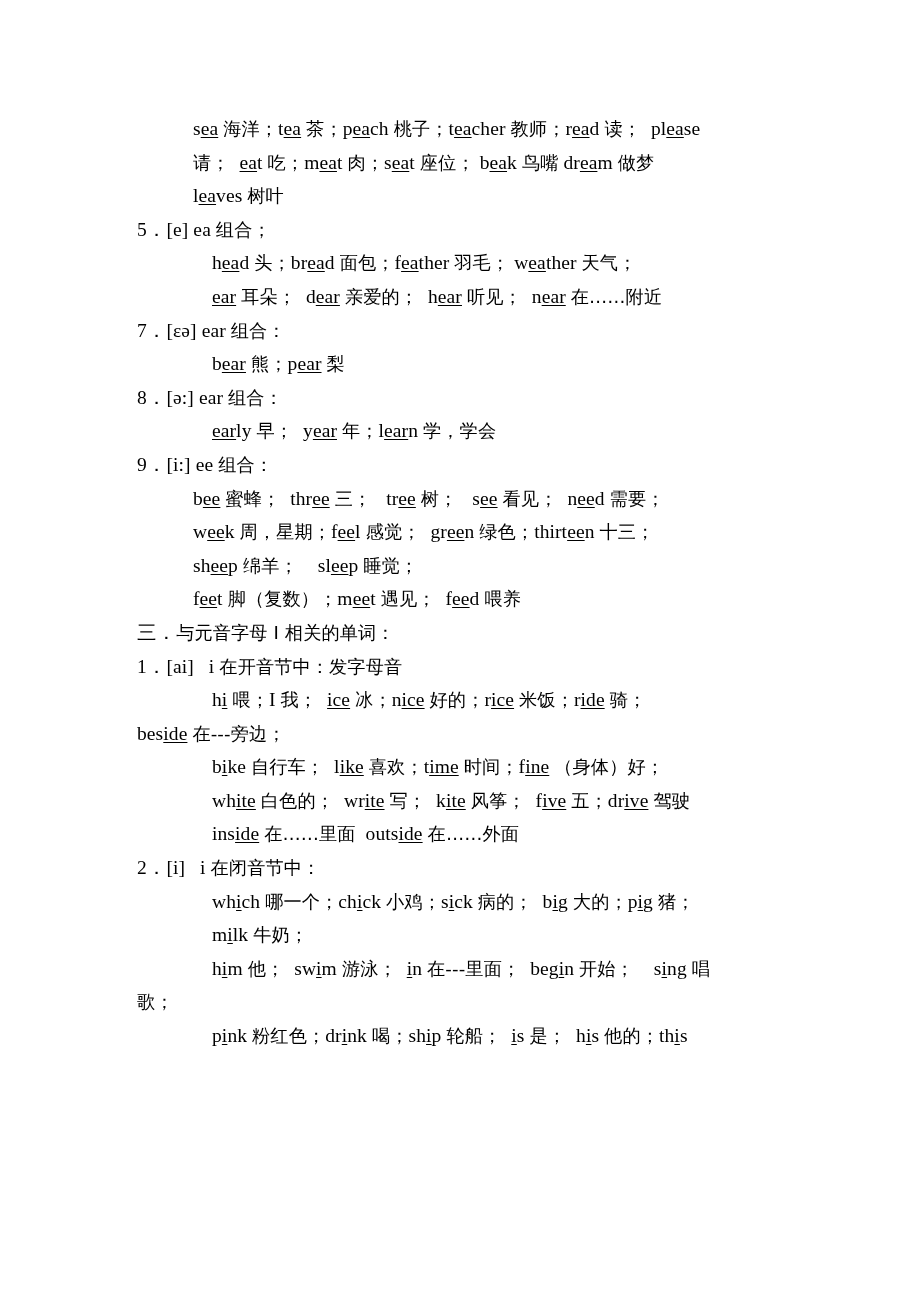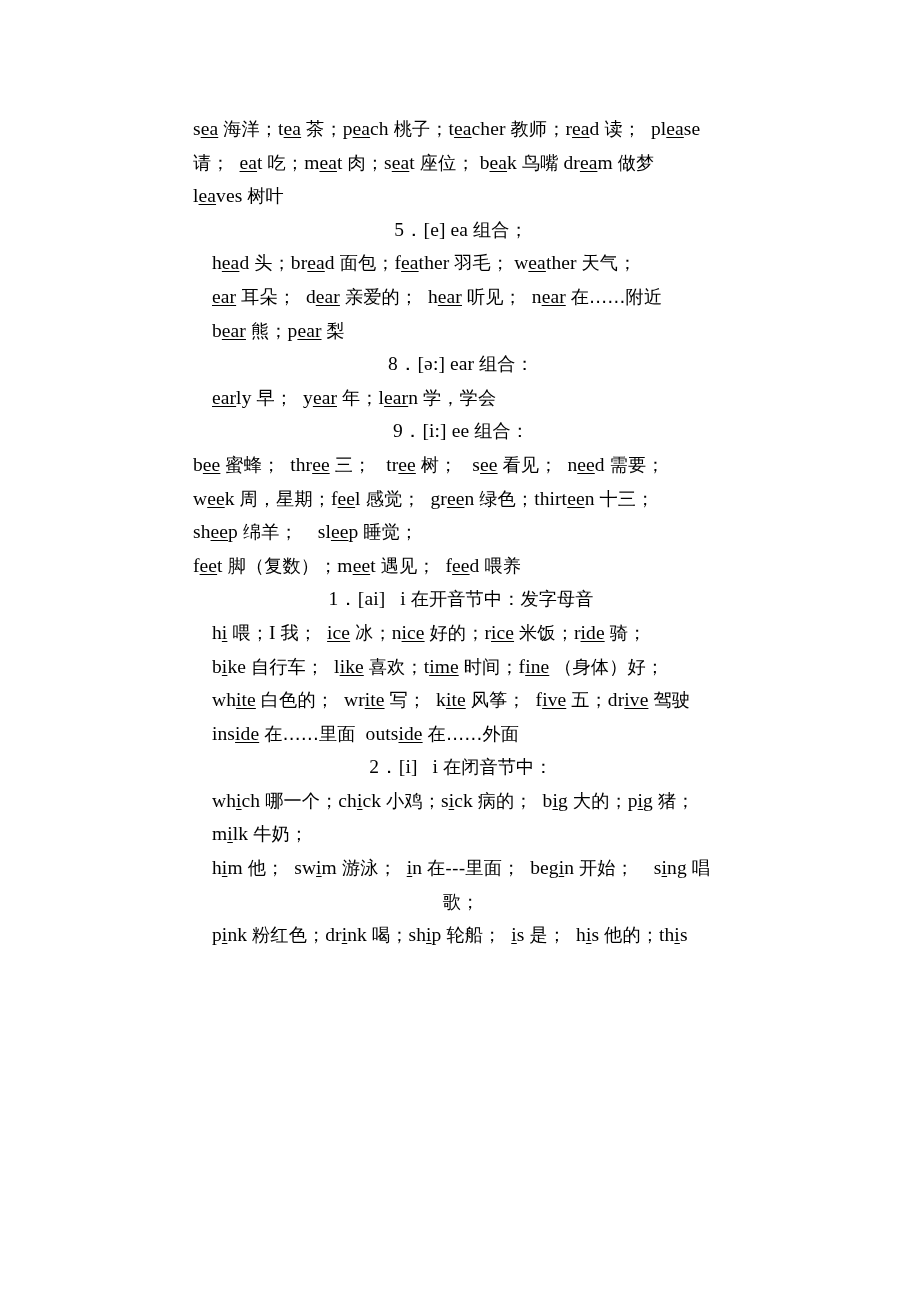--- a/index.html
+++ b/index.html
@@ -28,21 +28,21 @@
     top: 112px;
     width: 648px;
   }
   .line {
     font-size: 19.5px;
     line-height: 33.6px;
     white-space: pre;
     letter-spacing: 0.1px;
   }
   
-  .ind-0 { padding-left: 0px; text-align: center; }
+  .ind-0 { padding-left: 0px; }
   .ind-1 { padding-left: 56px; }
   .ind-2 { padding-left: 75px; }
 
   .num {
     display: inline-block;
     min-width: 26px;
   }
   .phon {
     font-family: "Liberation Serif", "DejaVu Serif", serif;
   }
@@ -68,30 +68,33 @@
 <body>
 
 <div id="page">
   <div id="doc-body">
       <div class="line ind-1"><span><span>s</span><u class="mark">ea</u></span> <span class="cn">海洋</span><span class="cn">；</span><span><span>t</span><u class="mark">ea</u></span> <span class="cn">茶</span><span class="cn">；</span><span><span>p</span><u class="mark">ea</u><span>ch</span></span> <span class="cn">桃子</span><span class="cn">；</span><span><span>t</span><u class="mark">ea</u><span>cher</span></span> <span class="cn">教师</span><span class="cn">；</span><span><span>r</span><u class="mark">ea</u><span>d</span></span> <span class="cn">读</span><span class="cn">；</span>  <span><span>pl</span><u class="mark">ea</u><span>se</span></span></div>
       <div class="line ind-1"><span class="cn">请；</span>  <span><u class="mark">ea</u><span>t</span></span> <span class="cn">吃</span><span class="cn">；</span><span><span>m</span><u class="mark">ea</u><span>t</span></span> <span class="cn">肉</span><span class="cn">；</span><span><span>s</span><u class="mark">ea</u><span>t</span></span> <span class="cn">座位</span><span class="cn">；</span> <span><span>b</span><u class="mark">ea</u><span>k</span></span> <span class="cn">鸟嘴</span> <span><span>dr</span><u class="mark">ea</u><span>m</span></span> <span class="cn">做梦</span></div>
       <div class="line ind-1"><span><span>l</span><u class="mark">ea</u><span>ves</span></span> <span class="cn">树叶</span></div>
       <div class="line ind-0"><span class="num">5．</span><span class="phon">[e] ea </span><span class="cn">组合；</span></div>
       <div class="line ind-2"><span><span>h</span><u class="mark">ea</u><span>d</span></span> <span class="cn">头</span><span class="cn">；</span><span><span>br</span><u class="mark">ea</u><span>d</span></span> <span class="cn">面包</span><span class="cn">；</span><span><span>f</span><u class="mark">ea</u><span>ther</span></span> <span class="cn">羽毛</span><span class="cn">；</span> <span><span>w</span><u class="mark">ea</u><span>ther</span></span> <span class="cn">天气</span><span class="cn">；</span></div>
       <div class="line ind-2"><span><u class="mark">ear</u></span> <span class="cn">耳朵</span><span class="cn">；</span>  <span><span>d</span><u class="mark">ear</u></span> <span class="cn">亲爱的</span><span class="cn">；</span>  <span><span>h</span><u class="mark">ear</u></span> <span class="cn">听见</span><span class="cn">；</span>  <span><span>n</span><u class="mark">ear</u></span> <span class="cn">在……附近</span></div>
+      <div class="line ind-0"><span class="num">7．</span><span class="phon">[ɛə] ear </span><span class="cn">组合：</span></div>
       <div class="line ind-2"><span><span>b</span><u class="mark">ear</u></span> <span class="cn">熊</span><span class="cn">；</span><span><span>p</span><u class="mark">ear</u></span> <span class="cn">梨</span></div>
       <div class="line ind-0"><span class="num">8．</span><span class="phon">[ə:] ear </span><span class="cn">组合：</span></div>
       <div class="line ind-2"><span><u class="mark">ear</u><span>ly</span></span> <span class="cn">早</span><span class="cn">；</span>  <span><span>y</span><u class="mark">ear</u></span> <span class="cn">年</span><span class="cn">；</span><span><span>l</span><u class="mark">ear</u><span>n</span></span> <span class="cn">学，学会</span></div>
       <div class="line ind-0"><span class="num">9．</span><span class="phon">[i:] ee </span><span class="cn">组合：</span></div>
       <div class="line ind-1"><span><span>b</span><u class="mark">ee</u></span> <span class="cn">蜜蜂</span><span class="cn">；</span>  <span><span>thr</span><u class="mark">ee</u></span> <span class="cn">三</span><span class="cn">；</span>   <span><span>tr</span><u class="mark">ee</u></span> <span class="cn">树</span><span class="cn">；</span>   <span><span>s</span><u class="mark">ee</u></span> <span class="cn">看见</span><span class="cn">；</span>  <span><span>n</span><u class="mark">ee</u><span>d</span></span> <span class="cn">需要</span><span class="cn">；</span></div>
       <div class="line ind-1"><span><span>w</span><u class="mark">ee</u><span>k</span></span> <span class="cn">周，星期</span><span class="cn">；</span><span><span>f</span><u class="mark">ee</u><span>l</span></span> <span class="cn">感觉</span><span class="cn">；</span>  <span><span>gr</span><u class="mark">ee</u><span>n</span></span> <span class="cn">绿色</span><span class="cn">；</span><span><span>thirt</span><u class="mark">ee</u><span>n</span></span> <span class="cn">十三</span><span class="cn">；</span></div>
       <div class="line ind-1"><span><span>sh</span><u class="mark">ee</u><span>p</span></span> <span class="cn">绵羊</span><span class="cn">；</span>    <span><span>sl</span><u class="mark">ee</u><span>p</span></span> <span class="cn">睡觉</span><span class="cn">；</span></div>
       <div class="line ind-1"><span><span>f</span><u class="mark">ee</u><span>t</span></span> <span class="cn">脚（复数）</span><span class="cn">；</span><span><span>m</span><u class="mark">ee</u><span>t</span></span> <span class="cn">遇见</span><span class="cn">；</span>  <span><span>f</span><u class="mark">ee</u><span>d</span></span> <span class="cn">喂养</span></div>
+      <div class="line ind-0"><span class="sec-num heading">三．</span><span class="cn">与元音字母 I 相关的单词：</span></div>
       <div class="line ind-0"><span class="num">1．</span><span class="phon">[ai]   i </span><span class="cn">在开音节中：发字母音</span></div>
       <div class="line ind-2"><span><span>h</span><u class="mark">i</u></span> <span class="cn">喂</span><span class="cn">；</span><span>I </span><span class="cn">我；</span>  <span><u class="mark">ice</u></span> <span class="cn">冰</span><span class="cn">；</span><span><span>n</span><u class="mark">ice</u></span> <span class="cn">好的</span><span class="cn">；</span><span><span>r</span><u class="mark">ice</u></span> <span class="cn">米饭</span><span class="cn">；</span><span><span>r</span><u class="mark">ide</u></span> <span class="cn">骑</span><span class="cn">；</span></div>
+      <div class="line ind-0"><span><span>bes</span><u class="mark">ide</u></span> <span class="cn">在---旁边</span><span class="cn">；</span></div>
       <div class="line ind-2"><span><span>b</span><u class="mark">i</u><span>ke</span></span> <span class="cn">自行车</span><span class="cn">；</span>  <span><span>l</span><u class="mark">ike</u></span> <span class="cn">喜欢</span><span class="cn">；</span><span><span>t</span><u class="mark">ime</u></span> <span class="cn">时间</span><span class="cn">；</span><span><span>f</span><u class="mark">ine</u></span> <span class="cn">（身体）好</span><span class="cn">；</span></div>
       <div class="line ind-2"><span><span>wh</span><u class="mark">ite</u></span> <span class="cn">白色的</span><span class="cn">；</span>  <span><span>wr</span><u class="mark">ite</u></span> <span class="cn">写</span><span class="cn">；</span>  <span><span>k</span><u class="mark">ite</u></span> <span class="cn">风筝</span><span class="cn">；</span>  <span><span>f</span><u class="mark">ive</u></span> <span class="cn">五</span><span class="cn">；</span><span><span>dr</span><u class="mark">ive</u></span> <span class="cn">驾驶</span></div>
       <div class="line ind-2"><span><span>ins</span><u class="mark">ide</u></span> <span class="cn">在……里面</span>  <span><span>outs</span><u class="mark">ide</u></span> <span class="cn">在……外面</span></div>
       <div class="line ind-0"><span class="num">2．</span><span class="phon">[i]   i </span><span class="cn">在闭音节中：</span></div>
       <div class="line ind-2"><span><span>wh</span><u class="mark">i</u><span>ch</span></span> <span class="cn">哪一个</span><span class="cn">；</span><span><span>ch</span><u class="mark">i</u><span>ck</span></span> <span class="cn">小鸡</span><span class="cn">；</span><span><span>s</span><u class="mark">i</u><span>ck</span></span> <span class="cn">病的</span><span class="cn">；</span>  <span><span>b</span><u class="mark">i</u><span>g</span></span> <span class="cn">大的</span><span class="cn">；</span><span><span>p</span><u class="mark">i</u><span>g</span></span> <span class="cn">猪</span><span class="cn">；</span></div>
       <div class="line ind-2"><span><span>m</span><u class="mark">i</u><span>lk</span></span> <span class="cn">牛奶</span><span class="cn">；</span></div>
       <div class="line ind-2"><span><span>h</span><u class="mark">i</u><span>m</span></span> <span class="cn">他</span><span class="cn">；</span>  <span><span>sw</span><u class="mark">i</u><span>m</span></span> <span class="cn">游泳</span><span class="cn">；</span>  <span><u class="mark">i</u><span>n</span></span> <span class="cn">在---里面</span><span class="cn">；</span>  <span><span>beg</span><u class="mark">i</u><span>n</span></span> <span class="cn">开始</span><span class="cn">；</span>    <span><span>s</span><u class="mark">i</u><span>ng</span></span> <span class="cn">唱</span></div>
       <div class="line ind-0"><span class="cn">歌；</span></div>
       <div class="line ind-2"><span><span>p</span><u class="mark">i</u><span>nk</span></span> <span class="cn">粉红色</span><span class="cn">；</span><span><span>dr</span><u class="mark">i</u><span>nk</span></span> <span class="cn">喝</span><span class="cn">；</span><span><span>sh</span><u class="mark">i</u><span>p</span></span> <span class="cn">轮船</span><span class="cn">；</span>  <span><u class="mark">i</u><span>s</span></span> <span class="cn">是</span><span class="cn">；</span>  <span><span>h</span><u class="mark">i</u><span>s</span></span> <span class="cn">他的</span><span class="cn">；</span><span><span>th</span><u class="mark">i</u><span>s</span></span></div>
     </div>

